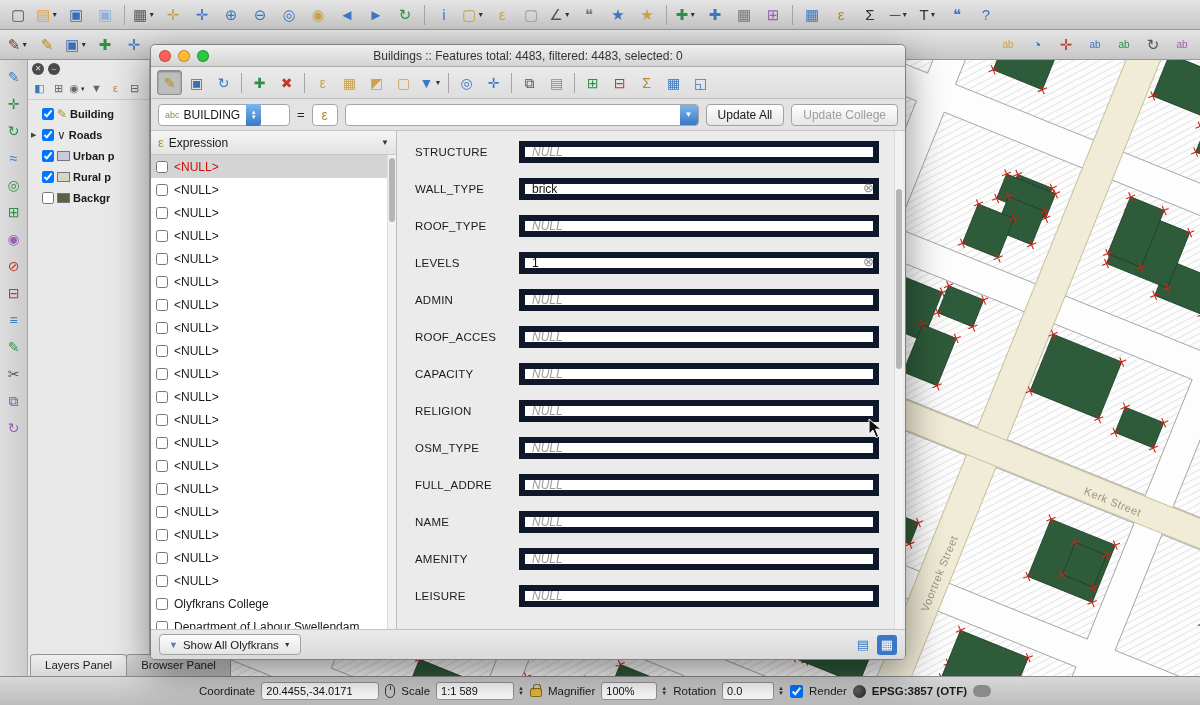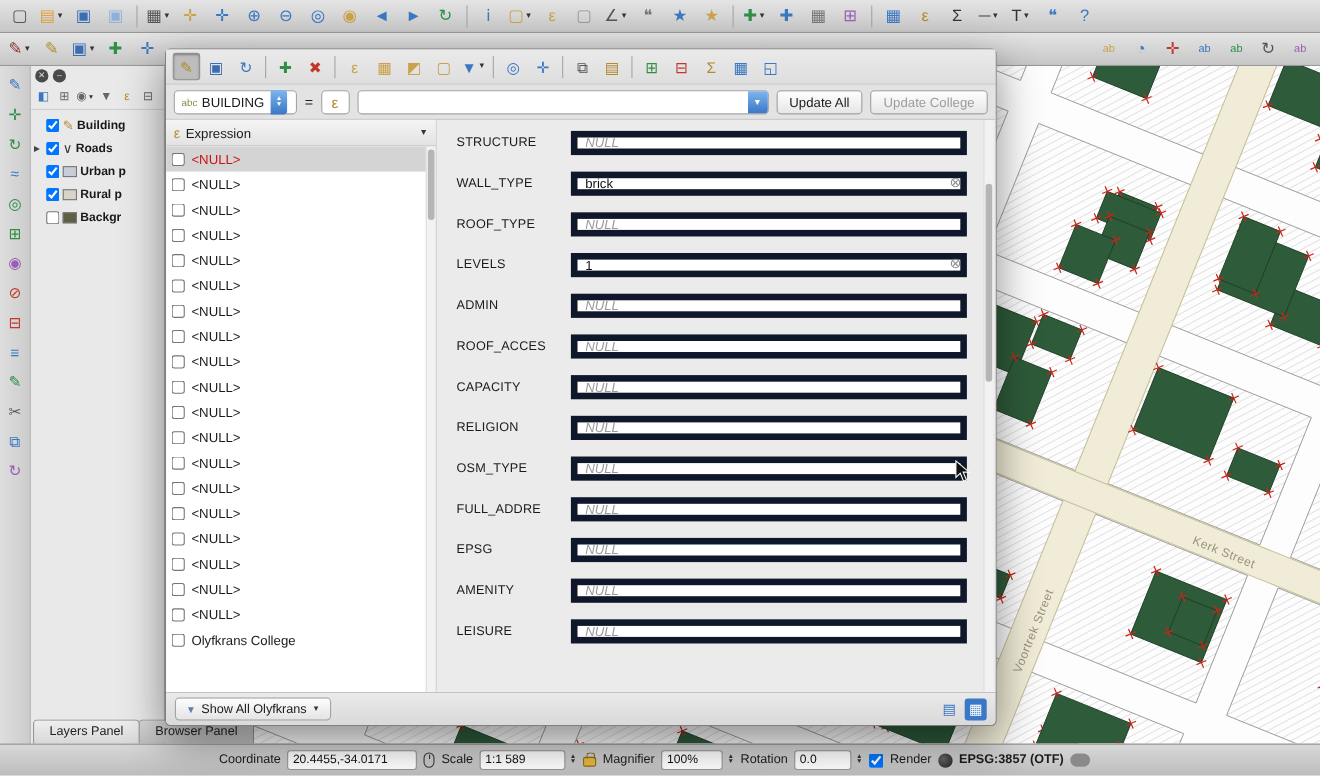--- a/index.html
+++ b/index.html
@@ -1102,20 +1102,28 @@
       <span>▼</span>
     </span>
   <input type="checkbox" checked="" style="">
   <span class="sb-label">Render</span>
   <span class="globe"></span>
   <span class="sb-label" style="font-weight:700">EPSG:3857 (OTF)</span>
   <span class="bubble"></span>
 </div>
 
 <div id="dialog">
+  <div id="dlg-title">
+    <div class="traffic">
+      <span class="tl red"></span>
+      <span class="tl yellow"></span>
+      <span class="tl green"></span>
+    </div>
+    <span>Buildings :: Features total: 4483, filtered: 4483, selected: 0</span>
+  </div>
 
   <div id="dlg-toolbar">
       <div class="tbtn active">
         <span class="glyph" style="color: rgb(176, 138, 46);">✎</span>
       </div>
       <div class="tbtn">
         <span class="glyph" style="color: rgb(59, 109, 181);">▣</span>
       </div>
       <div class="tbtn">
         <span class="glyph" style="color: rgb(59, 120, 194);">↻</span>
@@ -1170,21 +1178,21 @@
       </div>
       <div class="tbtn">
         <span class="glyph" style="color: rgb(59, 120, 194);">▦</span>
       </div>
       <div class="tbtn">
         <span class="glyph" style="color: rgb(59, 120, 194);">◱</span>
       </div>
     </div>
 
   <div id="field-row">
-    <div class="mac-combo" style="width:112px">
+    <div class="mac-combo" style="width:132px">
       <span class="abc-tag">abc</span>
       <span>BUILDING</span>
       <span class="mac-stepper">
           <span>▲</span>
           <span>▼</span>
         </span>
     </div>
     <span class="eq">=</span>
     <span class="eps-btn">ε</span>
     <div class="mac-combo" id="expr-combo">
@@ -1276,20 +1284,24 @@
             <span class="txt">&lt;NULL&gt;</span>
           </div>
           <div class="flist-row">
             <input type="checkbox" style="">
             <span class="txt">&lt;NULL&gt;</span>
           </div>
           <div class="flist-row">
             <input type="checkbox" style="">
             <span class="txt">Olyfkrans College</span>
           </div>
+          <div class="flist-row">
+            <input type="checkbox" style="">
+            <span class="txt">Department of Labour Swellendam</span>
+          </div>
           <div class="vscroll">
           <div class="vthumb" style="top:3px;height:64px"></div>
         </div>
       </div>
     </div>
 
     <div id="form-col">
       <div class="frow">
           <span class="flabel">STRUCTURE</span>
           <div class="fwrap isnull"><input value="NULL" style=""></div>
@@ -1324,21 +1336,21 @@
         </div>
         <div class="frow">
           <span class="flabel">OSM_TYPE</span>
           <div class="fwrap isnull"><input value="NULL" style=""></div>
         </div>
         <div class="frow">
           <span class="flabel">FULL_ADDRE</span>
           <div class="fwrap isnull"><input value="NULL" style=""></div>
         </div>
         <div class="frow">
-          <span class="flabel">EPSG</span>
+          <span class="flabel">NAME</span>
           <div class="fwrap isnull"><input value="NULL" style=""></div>
         </div>
         <div class="frow">
           <span class="flabel">AMENITY</span>
           <div class="fwrap isnull"><input value="NULL" style=""></div>
         </div>
         <div class="frow">
           <span class="flabel">LEISURE</span>
           <div class="fwrap isnull"><input value="NULL" style=""></div>
         </div>

